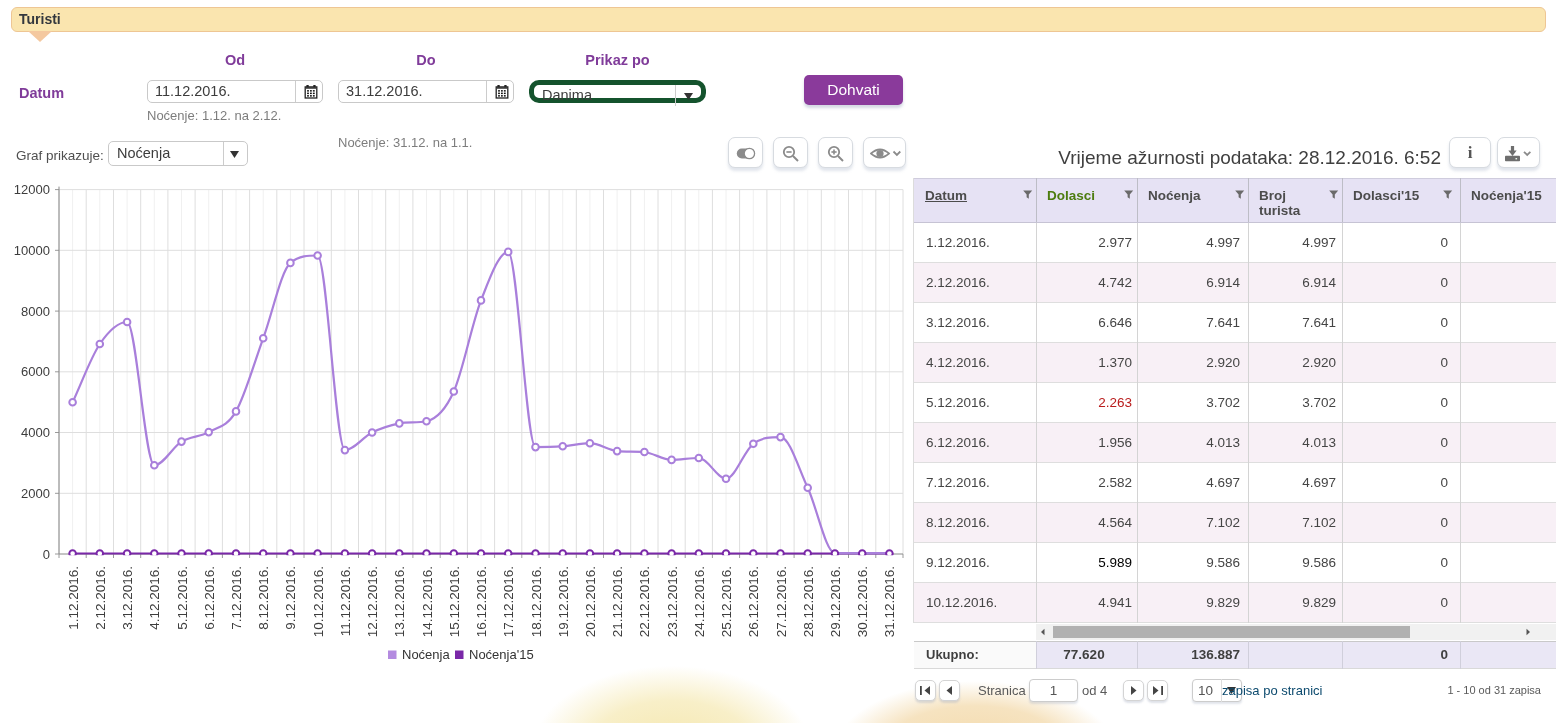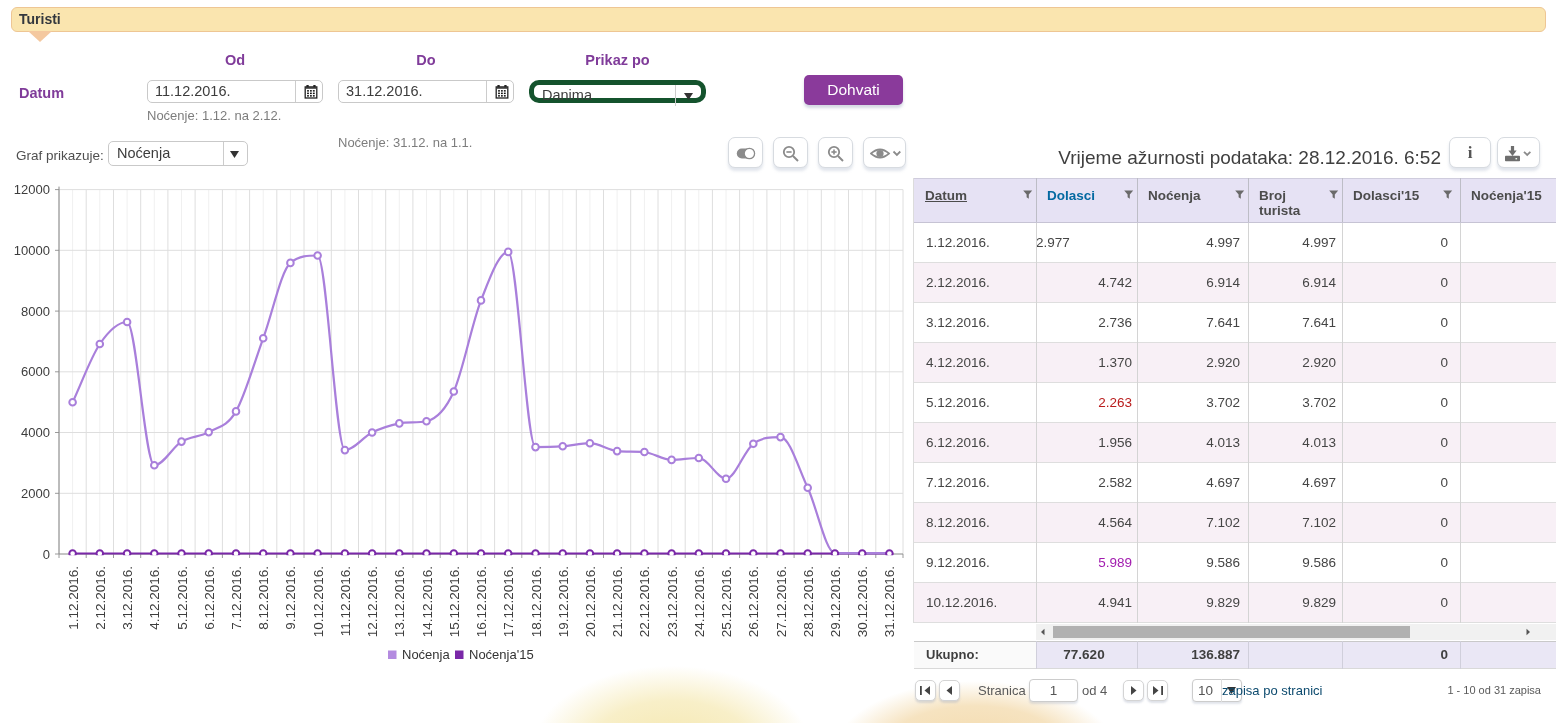--- a/index.html
+++ b/index.html
@@ -339,21 +339,21 @@
 <text x="469" y="659" font-size="13" fill="#333">Noćenja'15</text>
 </svg>
 <div style="position:absolute;left:914px;top:177.5px;width:642px;height:45px;background:#e6e2f4;border-top:1px solid #cfccdd;"></div>
 <div style="position:absolute;left:1036px;top:177.5px;width:1px;height:45px;background:#bdbdc6;"></div>
 <div style="position:absolute;left:1137px;top:177.5px;width:1px;height:45px;background:#bdbdc6;"></div>
 <div style="position:absolute;left:1248px;top:177.5px;width:1px;height:45px;background:#bdbdc6;"></div>
 <div style="position:absolute;left:1342px;top:177.5px;width:1px;height:45px;background:#bdbdc6;"></div>
 <div style="position:absolute;left:1460px;top:177.5px;width:1px;height:45px;background:#bdbdc6;"></div>
 <div style="position:absolute;left:914px;top:221.5px;width:642px;height:1px;background:#c6c3d4;"></div>
 <div style="position:absolute;left:925px;top:187.5px;font-size:13.5px;font-weight:bold;color:#4c4c4c;text-decoration:underline;line-height:15px;">Datum</div>
-<div style="position:absolute;left:1047px;top:187.5px;font-size:13.5px;font-weight:bold;color:#0369a1;line-height:15px;text-align:right;">Dolasci</div>
+<div style="position:absolute;left:1047px;top:187.5px;font-size:13.5px;font-weight:bold;color:#4d7c0f;line-height:15px;text-align:right;">Dolasci</div>
 <div style="position:absolute;left:1148px;top:187.5px;font-size:13.5px;font-weight:bold;color:#4c4c4c;line-height:15px;">Noćenja</div>
 <div style="position:absolute;left:1259px;top:187.5px;font-size:13.5px;font-weight:bold;color:#4c4c4c;line-height:15px;">Broj<br>turista</div>
 <div style="position:absolute;left:1353px;top:187.5px;font-size:13.5px;font-weight:bold;color:#4c4c4c;line-height:15px;">Dolasci'15</div>
 <div style="position:absolute;left:1471px;top:187.5px;font-size:13.5px;font-weight:bold;color:#4c4c4c;line-height:15px;">Noćenja'15</div>
 <div style="position:absolute;left:1022px;top:188.5px;">
       <svg width="12" height="12" viewBox="0 0 12 12">
         <path d="M1.2 1.5 h9 l-3.4 4 v4.2 l-2.2 -1.4 v-2.8 z" fill="#6a6a6a"></path>
       </svg>
     </div>
 <div style="position:absolute;left:1123px;top:188.5px;">
@@ -371,33 +371,33 @@
         <path d="M1.2 1.5 h9 l-3.4 4 v4.2 l-2.2 -1.4 v-2.8 z" fill="#6a6a6a"></path>
       </svg>
     </div>
 <div style="position:absolute;left:1442px;top:188.5px;">
       <svg width="12" height="12" viewBox="0 0 12 12">
         <path d="M1.2 1.5 h9 l-3.4 4 v4.2 l-2.2 -1.4 v-2.8 z" fill="#6a6a6a"></path>
       </svg>
     </div>
 <div style="position:absolute;left:914px;top:222.5px;width:642px;height:40px;background:#ffffff;border-bottom:1px solid #dedede;box-sizing:border-box;"></div>
 <div style="position:absolute;left:926px;top:222.5px;height:40px;line-height:40px;font-size:13.5px;color:#454545;">1.12.2016.</div>
-<div style="position:absolute;left:1036px;top:222.5px;width:96px;height:40px;line-height:40px;font-size:13.5px;color:#454545;">2.977</div>
+<div style="position:absolute;left:1036px;top:222.5px;width:96px;height:40px;line-height:40px;font-size:13.5px;color:#454545;text-align:right;">2.977</div>
 <div style="position:absolute;left:1137px;top:222.5px;width:103px;height:40px;line-height:40px;font-size:13.5px;color:#454545;text-align:right;">4.997</div>
 <div style="position:absolute;left:1248px;top:222.5px;width:88px;height:40px;line-height:40px;font-size:13.5px;color:#454545;text-align:right;">4.997</div>
 <div style="position:absolute;left:1342px;top:222.5px;width:106px;height:40px;line-height:40px;font-size:13.5px;color:#454545;text-align:right;">0</div>
 <div style="position:absolute;left:914px;top:262.5px;width:642px;height:40px;background:#f8f0f6;border-bottom:1px solid #dedede;box-sizing:border-box;"></div>
 <div style="position:absolute;left:926px;top:262.5px;height:40px;line-height:40px;font-size:13.5px;color:#454545;">2.12.2016.</div>
 <div style="position:absolute;left:1036px;top:262.5px;width:96px;height:40px;line-height:40px;font-size:13.5px;color:#454545;text-align:right;">4.742</div>
 <div style="position:absolute;left:1137px;top:262.5px;width:103px;height:40px;line-height:40px;font-size:13.5px;color:#454545;text-align:right;">6.914</div>
 <div style="position:absolute;left:1248px;top:262.5px;width:88px;height:40px;line-height:40px;font-size:13.5px;color:#454545;text-align:right;">6.914</div>
 <div style="position:absolute;left:1342px;top:262.5px;width:106px;height:40px;line-height:40px;font-size:13.5px;color:#454545;text-align:right;">0</div>
 <div style="position:absolute;left:914px;top:302.5px;width:642px;height:40px;background:#ffffff;border-bottom:1px solid #dedede;box-sizing:border-box;"></div>
 <div style="position:absolute;left:926px;top:302.5px;height:40px;line-height:40px;font-size:13.5px;color:#454545;">3.12.2016.</div>
-<div style="position:absolute;left:1036px;top:302.5px;width:96px;height:40px;line-height:40px;font-size:13.5px;color:#454545;text-align:right;">2.736</div>
+<div style="position:absolute;left:1036px;top:302.5px;width:96px;height:40px;line-height:40px;font-size:13.5px;color:#454545;text-align:right;">6.646</div>
 <div style="position:absolute;left:1137px;top:302.5px;width:103px;height:40px;line-height:40px;font-size:13.5px;color:#454545;text-align:right;">7.641</div>
 <div style="position:absolute;left:1248px;top:302.5px;width:88px;height:40px;line-height:40px;font-size:13.5px;color:#454545;text-align:right;">7.641</div>
 <div style="position:absolute;left:1342px;top:302.5px;width:106px;height:40px;line-height:40px;font-size:13.5px;color:#454545;text-align:right;">0</div>
 <div style="position:absolute;left:914px;top:342.5px;width:642px;height:40px;background:#f8f0f6;border-bottom:1px solid #dedede;box-sizing:border-box;"></div>
 <div style="position:absolute;left:926px;top:342.5px;height:40px;line-height:40px;font-size:13.5px;color:#454545;">4.12.2016.</div>
 <div style="position:absolute;left:1036px;top:342.5px;width:96px;height:40px;line-height:40px;font-size:13.5px;color:#454545;text-align:right;">1.370</div>
 <div style="position:absolute;left:1137px;top:342.5px;width:103px;height:40px;line-height:40px;font-size:13.5px;color:#454545;text-align:right;">2.920</div>
 <div style="position:absolute;left:1248px;top:342.5px;width:88px;height:40px;line-height:40px;font-size:13.5px;color:#454545;text-align:right;">2.920</div>
 <div style="position:absolute;left:1342px;top:342.5px;width:106px;height:40px;line-height:40px;font-size:13.5px;color:#454545;text-align:right;">0</div>
 <div style="position:absolute;left:914px;top:382.5px;width:642px;height:40px;background:#ffffff;border-bottom:1px solid #dedede;box-sizing:border-box;"></div>
@@ -419,21 +419,21 @@
 <div style="position:absolute;left:1248px;top:462.5px;width:88px;height:40px;line-height:40px;font-size:13.5px;color:#454545;text-align:right;">4.697</div>
 <div style="position:absolute;left:1342px;top:462.5px;width:106px;height:40px;line-height:40px;font-size:13.5px;color:#454545;text-align:right;">0</div>
 <div style="position:absolute;left:914px;top:502.5px;width:642px;height:40px;background:#f8f0f6;border-bottom:1px solid #dedede;box-sizing:border-box;"></div>
 <div style="position:absolute;left:926px;top:502.5px;height:40px;line-height:40px;font-size:13.5px;color:#454545;">8.12.2016.</div>
 <div style="position:absolute;left:1036px;top:502.5px;width:96px;height:40px;line-height:40px;font-size:13.5px;color:#454545;text-align:right;">4.564</div>
 <div style="position:absolute;left:1137px;top:502.5px;width:103px;height:40px;line-height:40px;font-size:13.5px;color:#454545;text-align:right;">7.102</div>
 <div style="position:absolute;left:1248px;top:502.5px;width:88px;height:40px;line-height:40px;font-size:13.5px;color:#454545;text-align:right;">7.102</div>
 <div style="position:absolute;left:1342px;top:502.5px;width:106px;height:40px;line-height:40px;font-size:13.5px;color:#454545;text-align:right;">0</div>
 <div style="position:absolute;left:914px;top:542.5px;width:642px;height:40px;background:#ffffff;border-bottom:1px solid #dedede;box-sizing:border-box;"></div>
 <div style="position:absolute;left:926px;top:542.5px;height:40px;line-height:40px;font-size:13.5px;color:#454545;">9.12.2016.</div>
-<div style="position:absolute;left:1036px;top:542.5px;width:96px;height:32px;line-height:40px;font-size:13.5px;color:#a21caf;text-align:right;">5.989</div>
+<div style="position:absolute;left:1036px;top:542.5px;width:96px;height:32px;line-height:40px;font-size:13.5px;color:#000000;text-align:right;">5.989</div>
 <div style="position:absolute;left:1137px;top:542.5px;width:103px;height:40px;line-height:40px;font-size:13.5px;color:#454545;text-align:right;">9.586</div>
 <div style="position:absolute;left:1248px;top:542.5px;width:88px;height:40px;line-height:40px;font-size:13.5px;color:#454545;text-align:right;">9.586</div>
 <div style="position:absolute;left:1342px;top:542.5px;width:106px;height:40px;line-height:40px;font-size:13.5px;color:#454545;text-align:right;">0</div>
 <div style="position:absolute;left:914px;top:582.5px;width:642px;height:40px;background:#f8f0f6;border-bottom:1px solid #dedede;box-sizing:border-box;"></div>
 <div style="position:absolute;left:926px;top:582.5px;height:40px;line-height:40px;font-size:13.5px;color:#454545;">10.12.2016.</div>
 <div style="position:absolute;left:1036px;top:582.5px;width:96px;height:40px;line-height:40px;font-size:13.5px;color:#454545;text-align:right;">4.941</div>
 <div style="position:absolute;left:1137px;top:582.5px;width:103px;height:40px;line-height:40px;font-size:13.5px;color:#454545;text-align:right;">9.829</div>
 <div style="position:absolute;left:1248px;top:582.5px;width:88px;height:40px;line-height:40px;font-size:13.5px;color:#454545;text-align:right;">9.829</div>
 <div style="position:absolute;left:1342px;top:582.5px;width:106px;height:40px;line-height:40px;font-size:13.5px;color:#454545;text-align:right;">0</div>
 <div style="position:absolute;left:1036px;top:222.5px;width:1px;height:400px;background:#d4d4d4;"></div>

